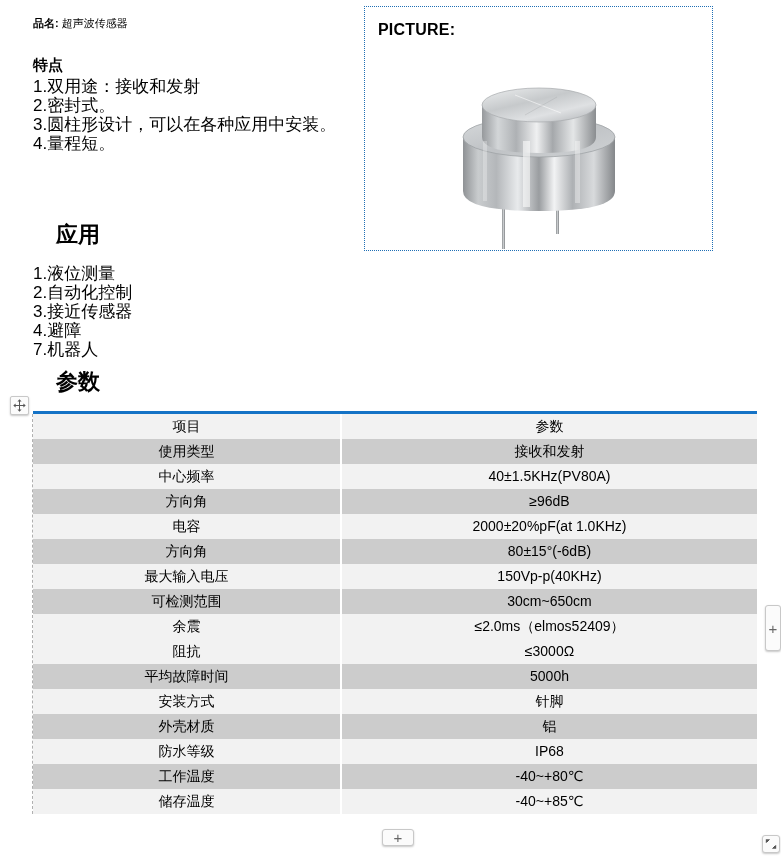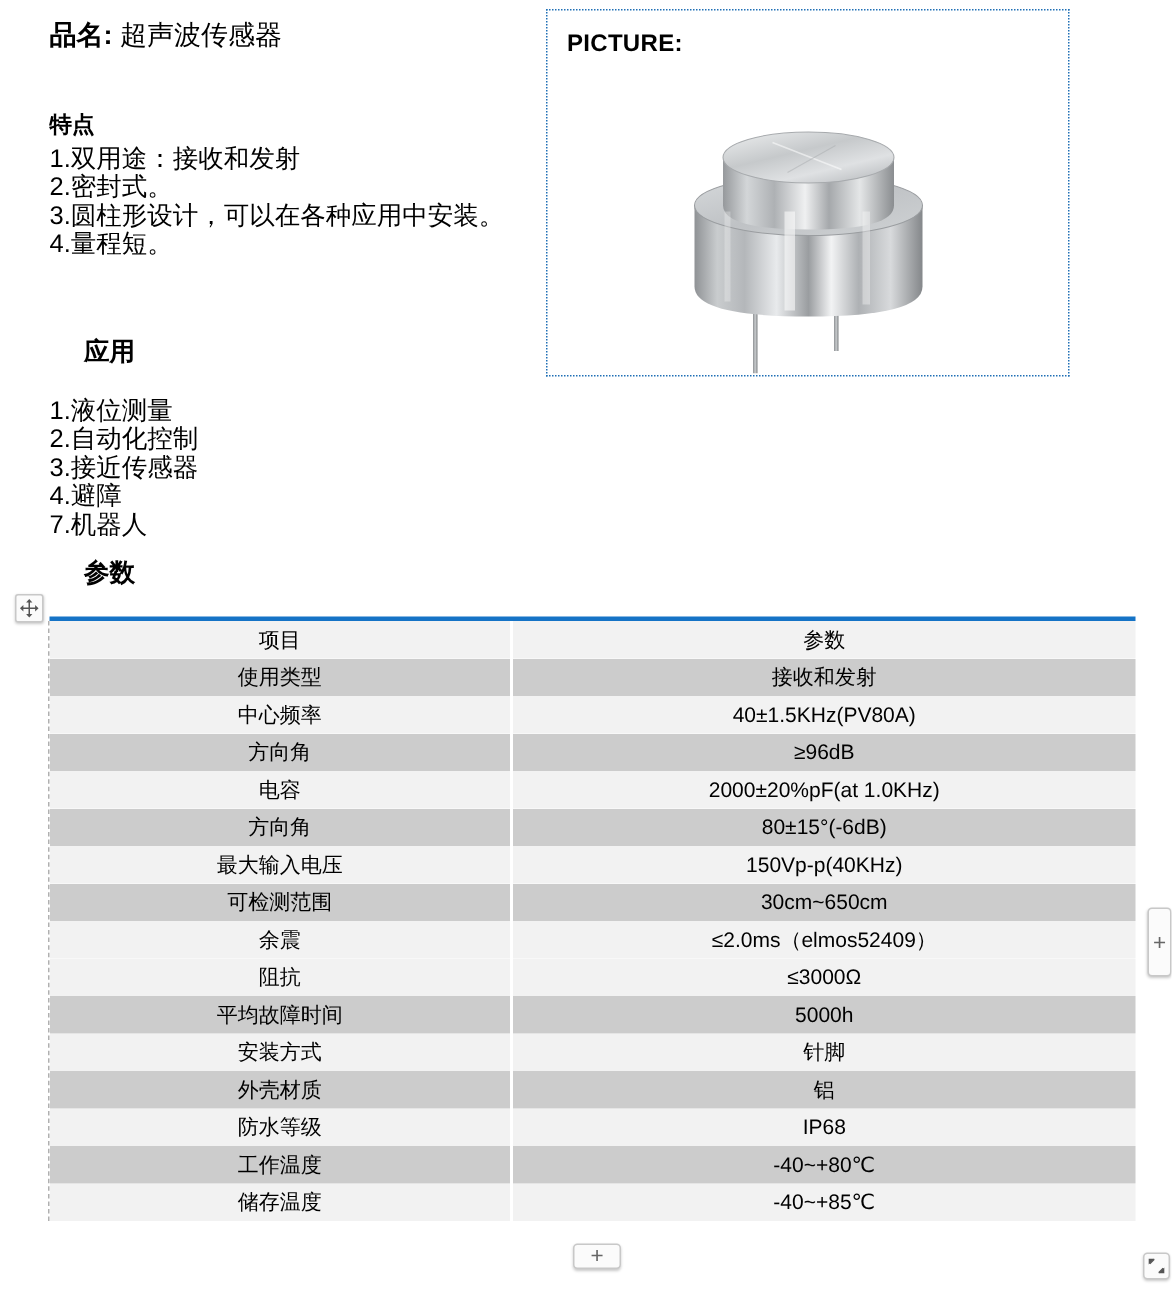--- a/index.html
+++ b/index.html
@@ -9,31 +9,31 @@
     background: #ffffff;
     font-family: "Liberation Sans", "DejaVu Sans", sans-serif;
     color: #000000;
     overflow: hidden;
   }
   .page { position: relative; width: 781px; height: 861px; }
 
   
   .doc-text { position: absolute; left: 33px; top: 12px; width: 320px; }
 
-  .kv-line { font-size: 18px; line-height: 23px; white-space: nowrap; }
+  .kv-line { font-size: 11px; line-height: 23px; white-space: nowrap; }
   .kv-key  { font-weight: bold; }
   .kv-val  { font-weight: normal; }
 
   .sec-head-bold {
     font-size: 15px; font-weight: bold;
-    margin-top: 39px; margin-bottom: 2px; line-height: 20px;
+    margin-top: 20px; margin-bottom: 2px; line-height: 20px;
   }
   .sec-head-serif {
     font-family: "Liberation Serif", "DejaVu Serif", serif;
-    font-size: 17px; font-weight: bold;
+    font-size: 22px; font-weight: bold;
     line-height: 22px;
   }
   .list-line { font-size: 17px; line-height: 19px; white-space: nowrap; }
 
   .apps-head { position: absolute; left: 56px; top: 224px; }
   .apps-list { position: absolute; left: 33px; top: 264px; }
   .params-head { position: absolute; left: 56px; top: 371px; }
 
   
   .pic-box {

